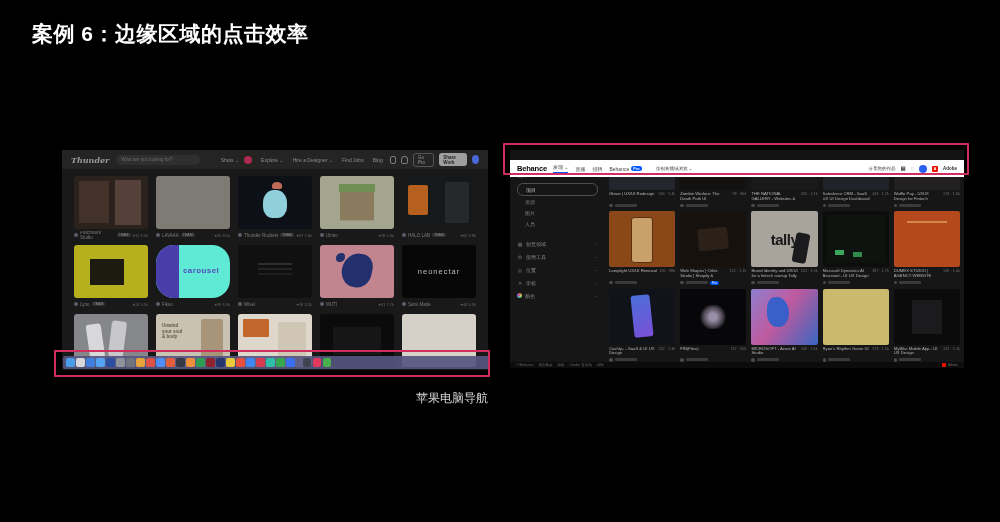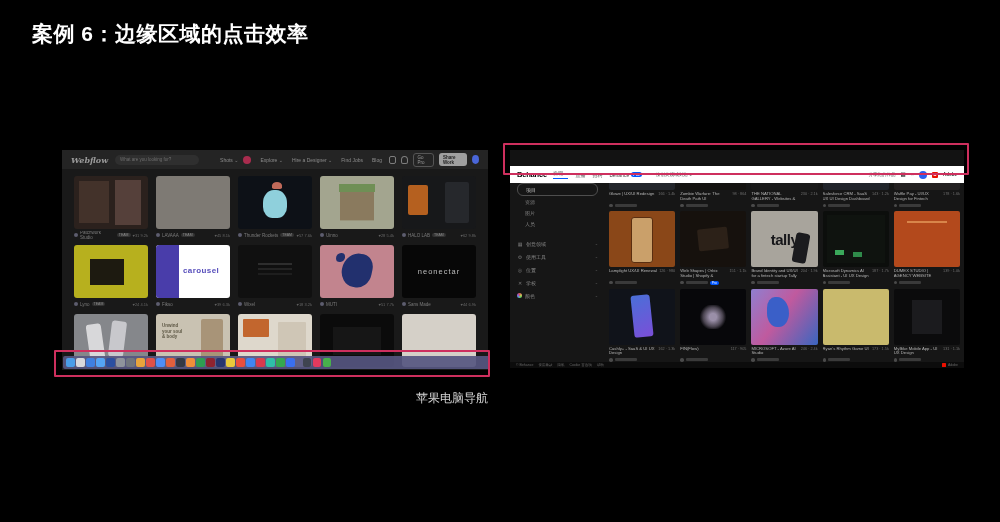--- a/index.html
+++ b/index.html
@@ -66,21 +66,21 @@
   .v-darktv::before{content:"";position:absolute;left:50%;top:50%;width:48px;height:28px;transform:translate(-50%,-50%);background:#161616;}
   .v-stickers2{background-image:radial-gradient(circle at 10px 10px,#c07a3a 4px,transparent 5px),radial-gradient(circle at 30px 18px,#b8924a 4px,transparent 5px),radial-gradient(circle at 52px 9px,#c06a3a 4px,transparent 5px),radial-gradient(circle at 18px 36px,#c08a50 4px,transparent 5px),radial-gradient(circle at 44px 40px,#b5753a 4px,transparent 5px),radial-gradient(circle at 62px 30px,#c28a45 4px,transparent 5px);}
 
   
   #dock{position:absolute;left:1px;bottom:1px;width:421px;height:13px;background:rgba(86,86,128,.92);border-radius:2px;display:flex;align-items:center;padding:0 3px;gap:1.5px;z-index:5;}
   .dock-icon{width:8.5px;height:8.5px;border-radius:2px;flex:none;}
   .dock-sep{width:5px;flex:none;}
 
   
   #fig-right{position:absolute;left:510px;top:150px;width:454px;height:218px;background:#121212;overflow:hidden;}
-  #be-header{position:absolute;left:0;top:16px;right:0;height:17px;background:#fff;display:flex;align-items:center;padding:0 7px;gap:6px;z-index:6;}
+  #be-header{position:absolute;left:0;top:10px;right:0;height:17px;background:#fff;display:flex;align-items:center;padding:0 7px;gap:6px;z-index:6;}
   #be-logo{font-size:7.5px;font-weight:bold;color:#000;letter-spacing:-.2px;}
   #be-nav{display:flex;align-items:center;gap:7px;}
   .be-nav-item{font-size:5px;color:#434343;white-space:nowrap;display:flex;align-items:center;gap:1.5px;}
   .be-nav-item.active{border-bottom:1.5px solid #0057ff;padding-bottom:1.5px;}
   .pro-pill{font-size:3.8px;color:#fff;background:#0057ff;border-radius:4px;padding:.5px 2.5px;font-weight:bold;}
   #be-browse{font-size:4.5px;color:#333;margin-left:8px;white-space:nowrap;}
   #be-right{margin-left:auto;display:flex;align-items:center;gap:5px;}
   #be-share{font-size:4.5px;color:#333;white-space:nowrap;}
   .be-ic{font-size:5.5px;color:#222;line-height:5px;}
   #be-avatar{width:8px;height:8px;border-radius:50%;background:#2b5ff2;}
@@ -134,21 +134,21 @@
   #be-footer .mini-adobe{width:4px;height:4px;background:#eb1000;border-radius:.5px;}
 </style>
 </head>
 <body>
 
 <div id="slide">
   <div id="page-title">案例 6：边缘区域的点击效率</div>
 
   <div id="fig-left">
     <div id="drib-header">
-      <span id="drib-logo">Webflow</span>
+      <span id="drib-logo">Thunder</span>
       <span id="drib-search">What are you looking for?</span>
       <span id="drib-nav">
           <span class="drib-nav-item">Shots ⌄</span>
           <span class="pink-dot"></span>
           <span class="drib-nav-item">Explore ⌄</span>
           <span class="drib-nav-item">Hire a Designer ⌄</span>
           <span class="drib-nav-item">Find Jobs</span>
           <span class="drib-nav-item">Blog</span>
         </span>
       <span id="drib-right">
@@ -207,21 +207,21 @@
         <div class="shot">
           <div class="thumb v-yellowweb" style="background: rgb(183, 176, 30);"></div>
           <div class="meta">
             <span class="dot"></span>
             <span>Lyno</span>
             <span class="badge">TEAM</span>
             <span class="stats">♥24  4.1k</span>
           </div>
         </div>
         <div class="shot">
-          <div class="thumb v-carousel" style="background: #ffffff;">
+          <div class="thumb v-carousel" style="background: #5eead4; border-radius: 18px;">
             <span class="big-text">carousel</span>
           </div>
           <div class="meta">
             <span class="dot"></span>
             <span>Fikso</span>
             <span class="stats">♥39  6.3k</span>
           </div>
         </div>
         <div class="shot">
           <div class="thumb v-darkquote" style="background: rgb(16, 16, 16);"></div>

